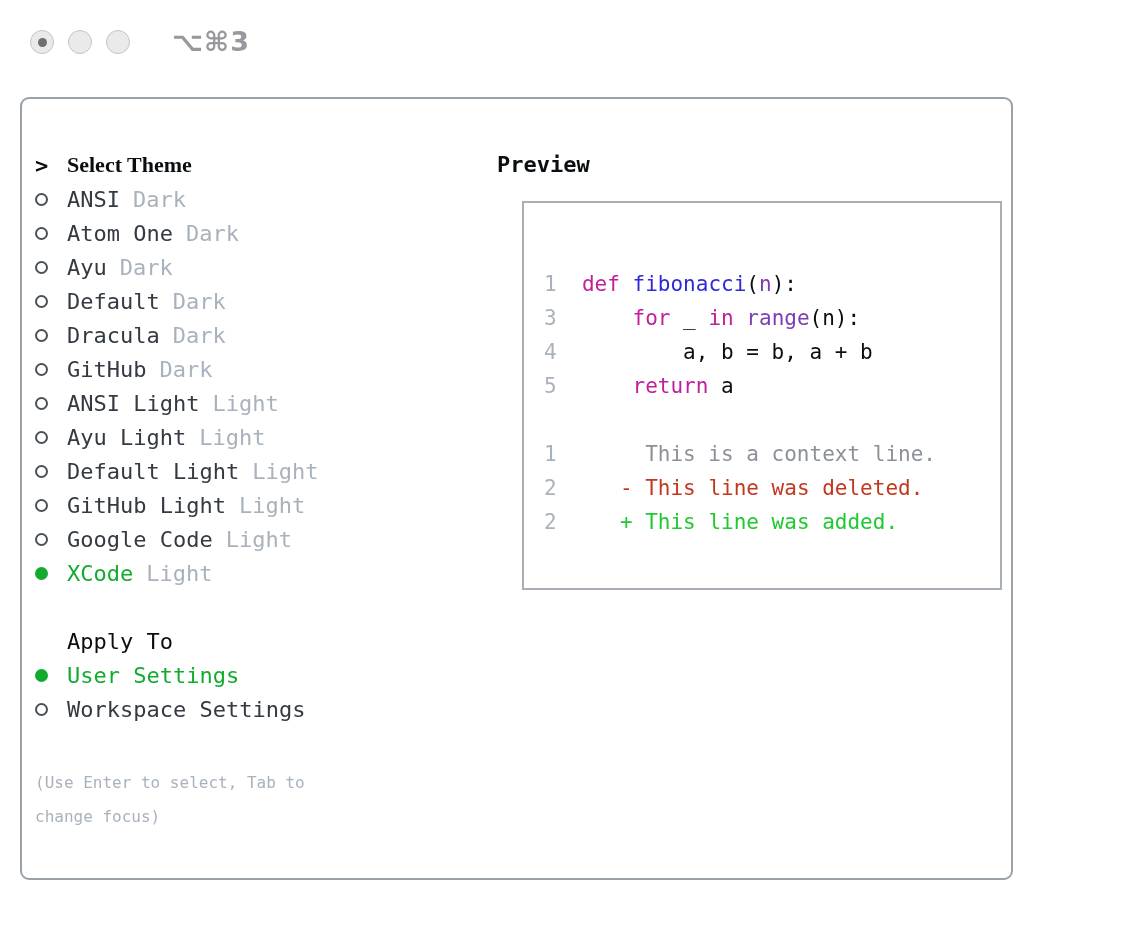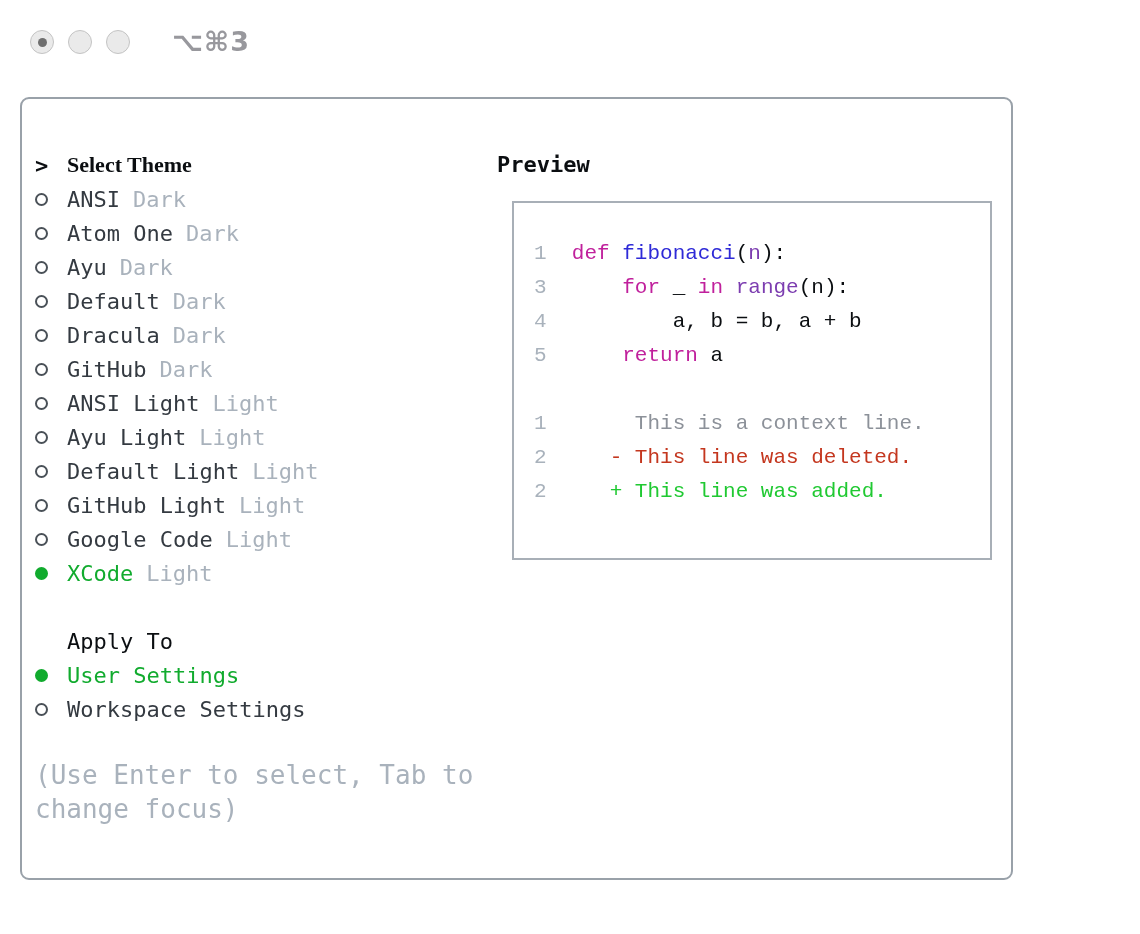--- a/index.html
+++ b/index.html
@@ -26,27 +26,27 @@
   .row{display:flex;align-items:center;height:34px;font-size:22px;color:var(--name);}
   .marker{width:32px;flex:0 0 32px;display:flex;align-items:center;}
   .radio{width:13px;height:13px;border:2px solid #4A5158;border-radius:50%;}
   .radio.sel{background:var(--accent);border-color:var(--accent);}
   .cursor{font-weight:bold;color:var(--black);}
   .hdr-text{font-weight:bold;color:var(--black);font-family:Liberation Serif, serif;}
   .name.sel{color:var(--accent);}
   .tag{color:var(--tag);margin-left:13px;}
   .apply-row{margin-top:34px;}
   .apply-label{color:var(--black);}
-  .hint{margin-top:32px;font-size:26px;line-height:34px;color:var(--tag);white-space:pre;}
+  .hint{margin-top:40px;font-size:16px;line-height:34px;color:var(--tag);white-space:pre;}
 
   .rightcol{flex:1;}
   .ptitle{height:34px;line-height:34px;font-size:22px;font-weight:bold;
     color:var(--black);padding-left:2px;}
-  .pbox{margin-top:19px;margin-left:17px;width:480px;
-    border:2px solid var(--borderprev);padding:34px 0 49px 20px;background:#fff;font-family:Liberation Mono, monospace;}
+  .pbox{margin-top:19px;margin-left:27px;width:480px;
+    border:2px solid var(--borderprev);padding:64px 0 49px 20px;background:#fff;}
   .pline{white-space:pre;height:34px;line-height:34px;font-size:21px;color:var(--black);}
   .pline span.ln{color:var(--ln);}
   .pline span.kw{color:var(--kw);}
   .pline span.fn{color:var(--fn);}
   .pline span.bi{color:var(--bi);}
   .pline span.nu{color:var(--nu);}
   .pline span.pl{color:var(--black);}
   .pline span.ctx{color:var(--ctx);}
   .pline span.rm{color:var(--rm);}
   .pline span.ad{color:var(--ad);}

